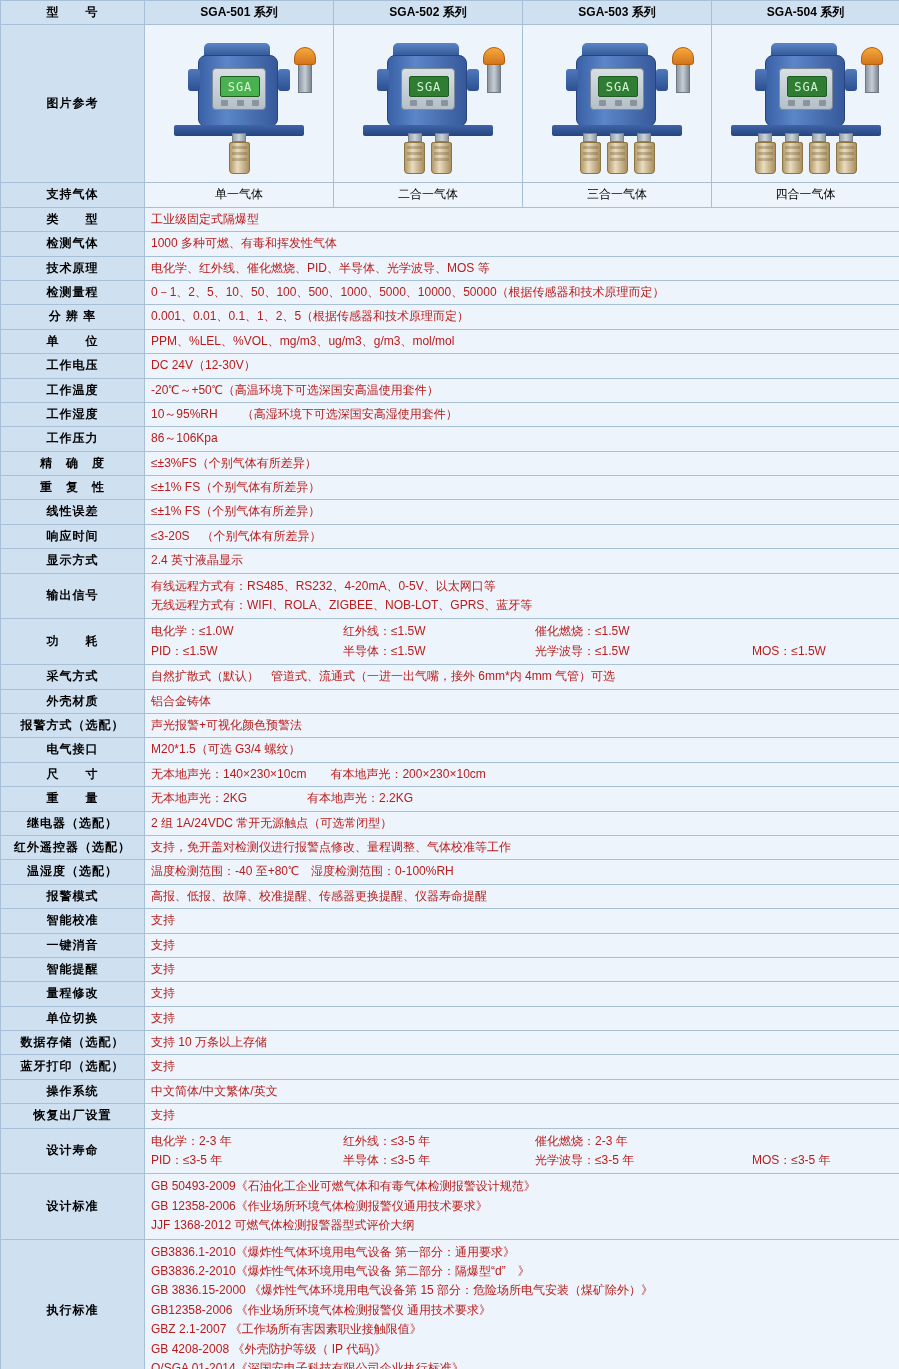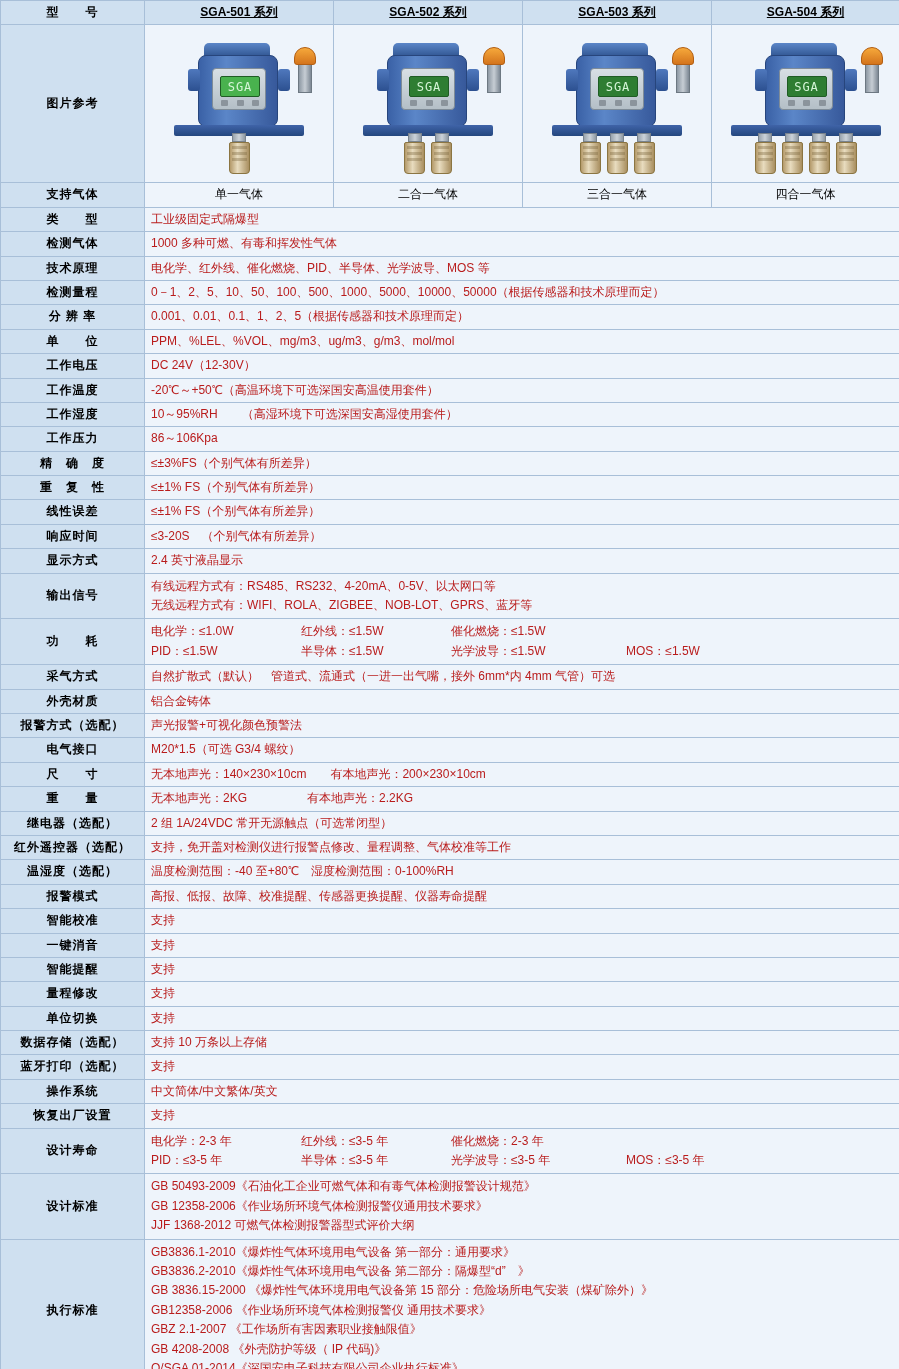--- a/index.html
+++ b/index.html
@@ -38,37 +38,37 @@
     background: #eef4fb;
     color: #b91c1c;
     text-align: left;
     padding-left: 10px;
   }
   td.modelhead {
     background: #cfe0f0;
     text-align: center;
     font-weight: bold;
     font-size: 12.5px;
-    text-decoration: underline;
   }
   td.gascell {
     background: #eef4fb;
     text-align: center;
     font-size: 12.5px;
   }
   td.imgcell {
     background: #eef4fb;
     text-align: center;
     padding: 4px 2px;
     height: 158px;
   }
   .multi-line > div { padding: 1px 0; }
   .kv-row {
     display: flex;
     flex-wrap: wrap;
+    gap: 42px;
   }
   .kv-row > span { display: inline-block; }
   .w150 { width: 150px; }
   .w175 { width: 175px; }
   .w140 { width: 140px; }
   .detector {
     position: relative;
     width: 162px;
     height: 150px;
     margin: 0 auto;

